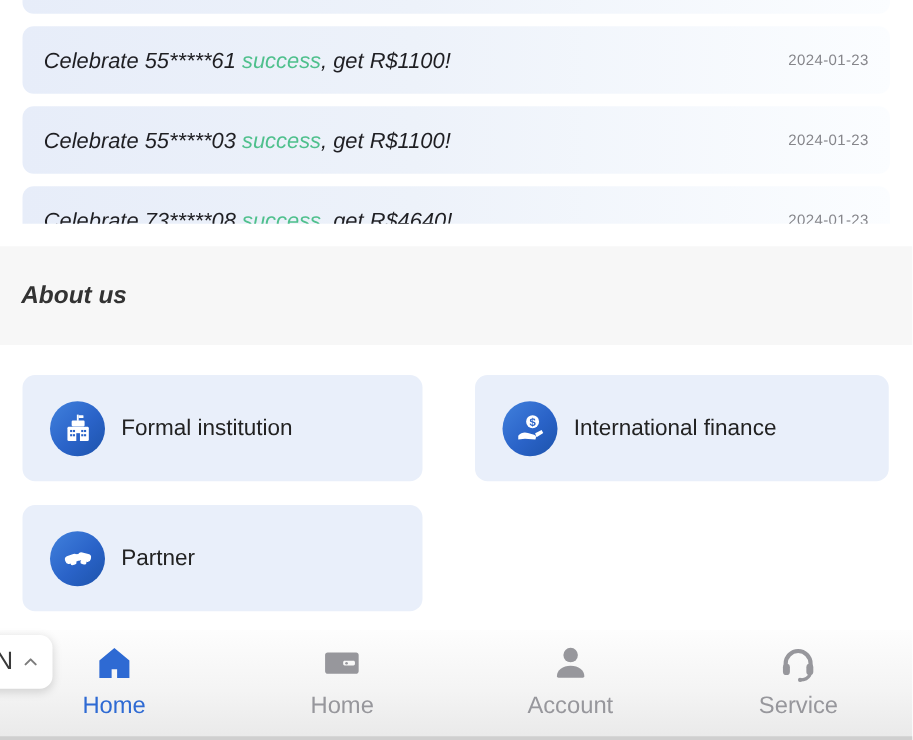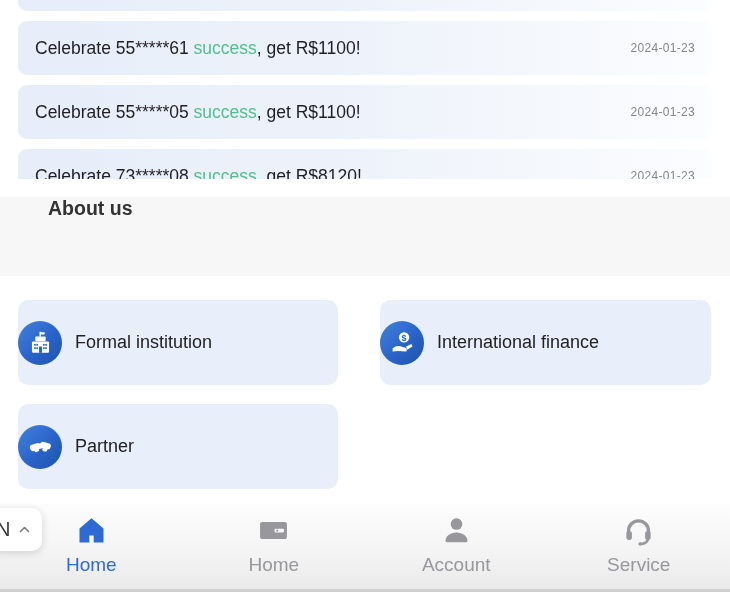--- a/index.html
+++ b/index.html
@@ -23,37 +23,37 @@
   .notifications{
     height:179px;overflow:hidden;padding:0 18px;
   }
   .note-row{
     height:54px;margin-bottom:10px;border-radius:9px;
     background:linear-gradient(90deg,#e7edf9 0%,#edf2fa 45%,#fbfdff 100%);
     display:flex;align-items:center;padding:0 17px;
     font-size:17.5px;
   }
   .note-row:first-child{margin-top:-43px;}
-  .note-msg{flex:1;white-space:nowrap;overflow:hidden;}
+  .note-msg{flex:1;white-space:nowrap;overflow:hidden;font-style:italic;}
   .hl{color:var(--green);}
   .note-date{color:var(--date);font-size:12px;letter-spacing:.3px;}
   
   .about-header{
     margin-top:18px;height:79px;background:var(--about-bg);
-    display:flex;align-items:flex-start;padding-left:48px;
+    display:flex;align-items:center;padding-left:17px;font-style:italic;
   }
   .about-title{font-size:19.5px;font-weight:bold;color:#333;}
   .cards{
     padding:24px 19px 0 18px;
     display:grid;grid-template-columns:320px 331px;
     column-gap:42px;row-gap:19px;
   }
   .about-card{
     height:85px;background:var(--card-bg);border-radius:10px;
-    display:flex;align-items:center;
+    display:flex;align-items:center;padding-left:22px;
   }
   .card-icon{
     width:44px;height:44px;border-radius:50%;flex:0 0 44px;
     background:linear-gradient(135deg,#4181dd 0%,#2a63c8 55%,#1d53ab 100%);
     display:flex;align-items:center;justify-content:center;
   }
   .card-icon svg{width:27px;height:27px;}
   .card-label{margin-left:13px;font-size:18px;color:#222;}
   
   .nav{
@@ -164,26 +164,26 @@
     <div class="note-msg"><span></span><span class="hl"></span><span></span></div>
     <div class="note-date"></div>
   </div>
 
   <div class="note-row">
     <div class="note-msg"><span>Celebrate 55*****61 </span><span class="hl">success</span><span>, get R$1100!</span></div>
     <div class="note-date">2024-01-23</div>
   </div>
 
   <div class="note-row">
-    <div class="note-msg"><span>Celebrate 55*****05 </span><span class="hl">success</span><span>, get R$1100!</span></div>
+    <div class="note-msg"><span>Celebrate 55*****03 </span><span class="hl">success</span><span>, get R$1100!</span></div>
     <div class="note-date">2024-01-23</div>
   </div>
 
   <div class="note-row">
-    <div class="note-msg"><span>Celebrate 73*****08 </span><span class="hl">success</span><span>, get R$8120!</span></div>
+    <div class="note-msg"><span>Celebrate 73*****08 </span><span class="hl">success</span><span>, get R$4640!</span></div>
     <div class="note-date">2024-01-23</div>
   </div>
 </div>
 
 <div class="about-header">
   <span class="about-title">About us</span>
 </div>
 
 <div class="cards">
   <div class="about-card">

